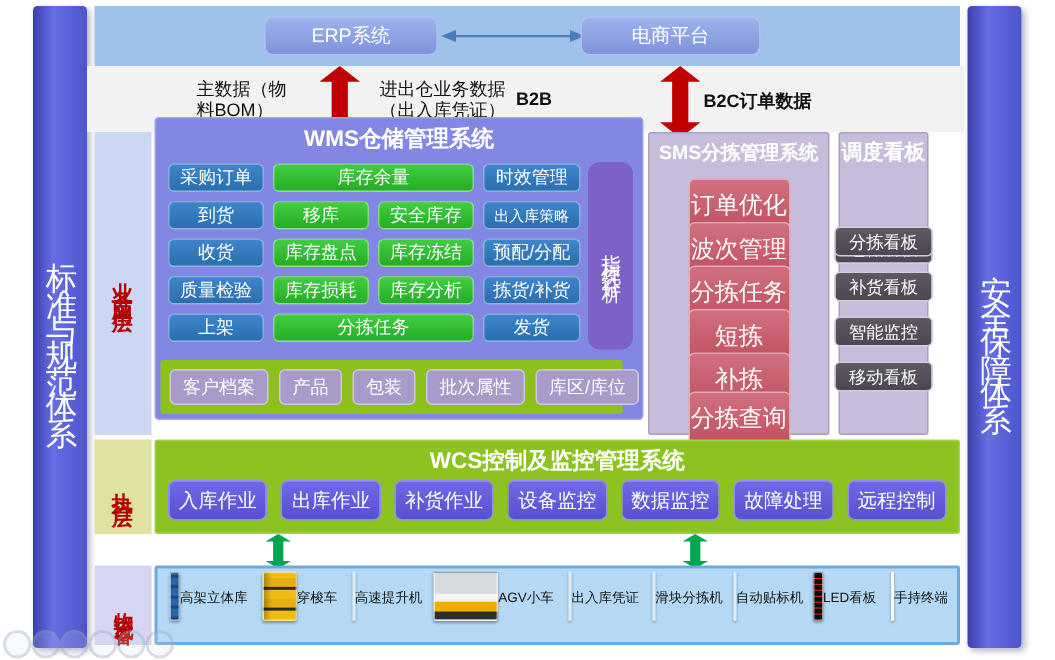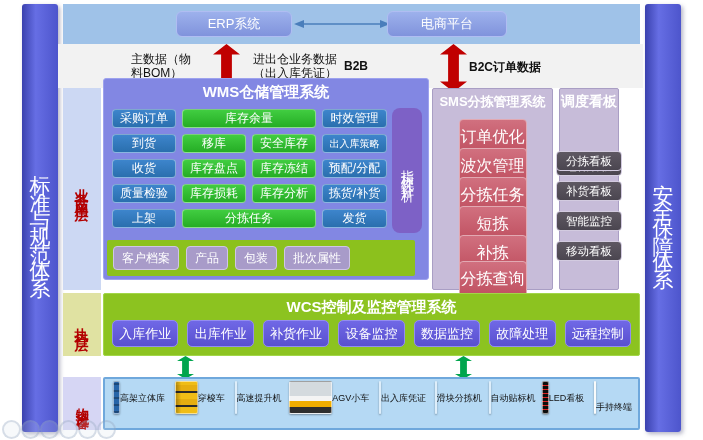--- a/index.html
+++ b/index.html
@@ -182,20 +182,21 @@
       <div class="cell blue">发货</div>
     </div>
     <div class="kpi-box">
       <span>指标统计分析</span>
     </div>
     <div class="base-strip">
       <div class="base-btn">客户档案</div>
       <div class="base-btn">产品</div>
       <div class="base-btn">包装</div>
       <div class="base-btn">批次属性</div>
+      <div class="base-btn">库区/库位</div>
     </div>
   </div>
 
   <div class="sms">
     <div class="panel-title">SMS分拣管理系统</div>
     <div class="sms-btn" style="top:30px;">订单优化</div>
     <div class="sms-btn" style="top:59px;">波次管理</div>
     <div class="sms-btn" style="top:88px;">分拣任务</div>
     <div class="sms-btn" style="top:117px;">短拣</div>
     <div class="sms-btn" style="top:146px;">补拣</div>
@@ -253,21 +254,21 @@
       <div class="eq-label">滑块分拣机</div>
     </div>
     <div class="eq-item" style="width:44px;">
       <div class="photo ph-labeler"></div>
       <div class="eq-label">自动贴标机</div>
     </div>
     <div class="eq-item" style="width:42px;">
       <div class="photo ph-led"></div>
       <div class="eq-label">LED看板</div>
     </div>
-    <div class="eq-item" style="width:36px;align-items:flex-end;">
+    <div class="eq-item" style="width:36px;">
       <div class="photo ph-hand">
         <div class="hand-device"></div>
       </div>
       <div class="eq-label">手持终端</div>
     </div>
   </div>
 
   <div>
     <div class="wm" style="left:2px;top:420px;"></div>
     <div class="wm" style="left:21px;top:420px;"></div>

